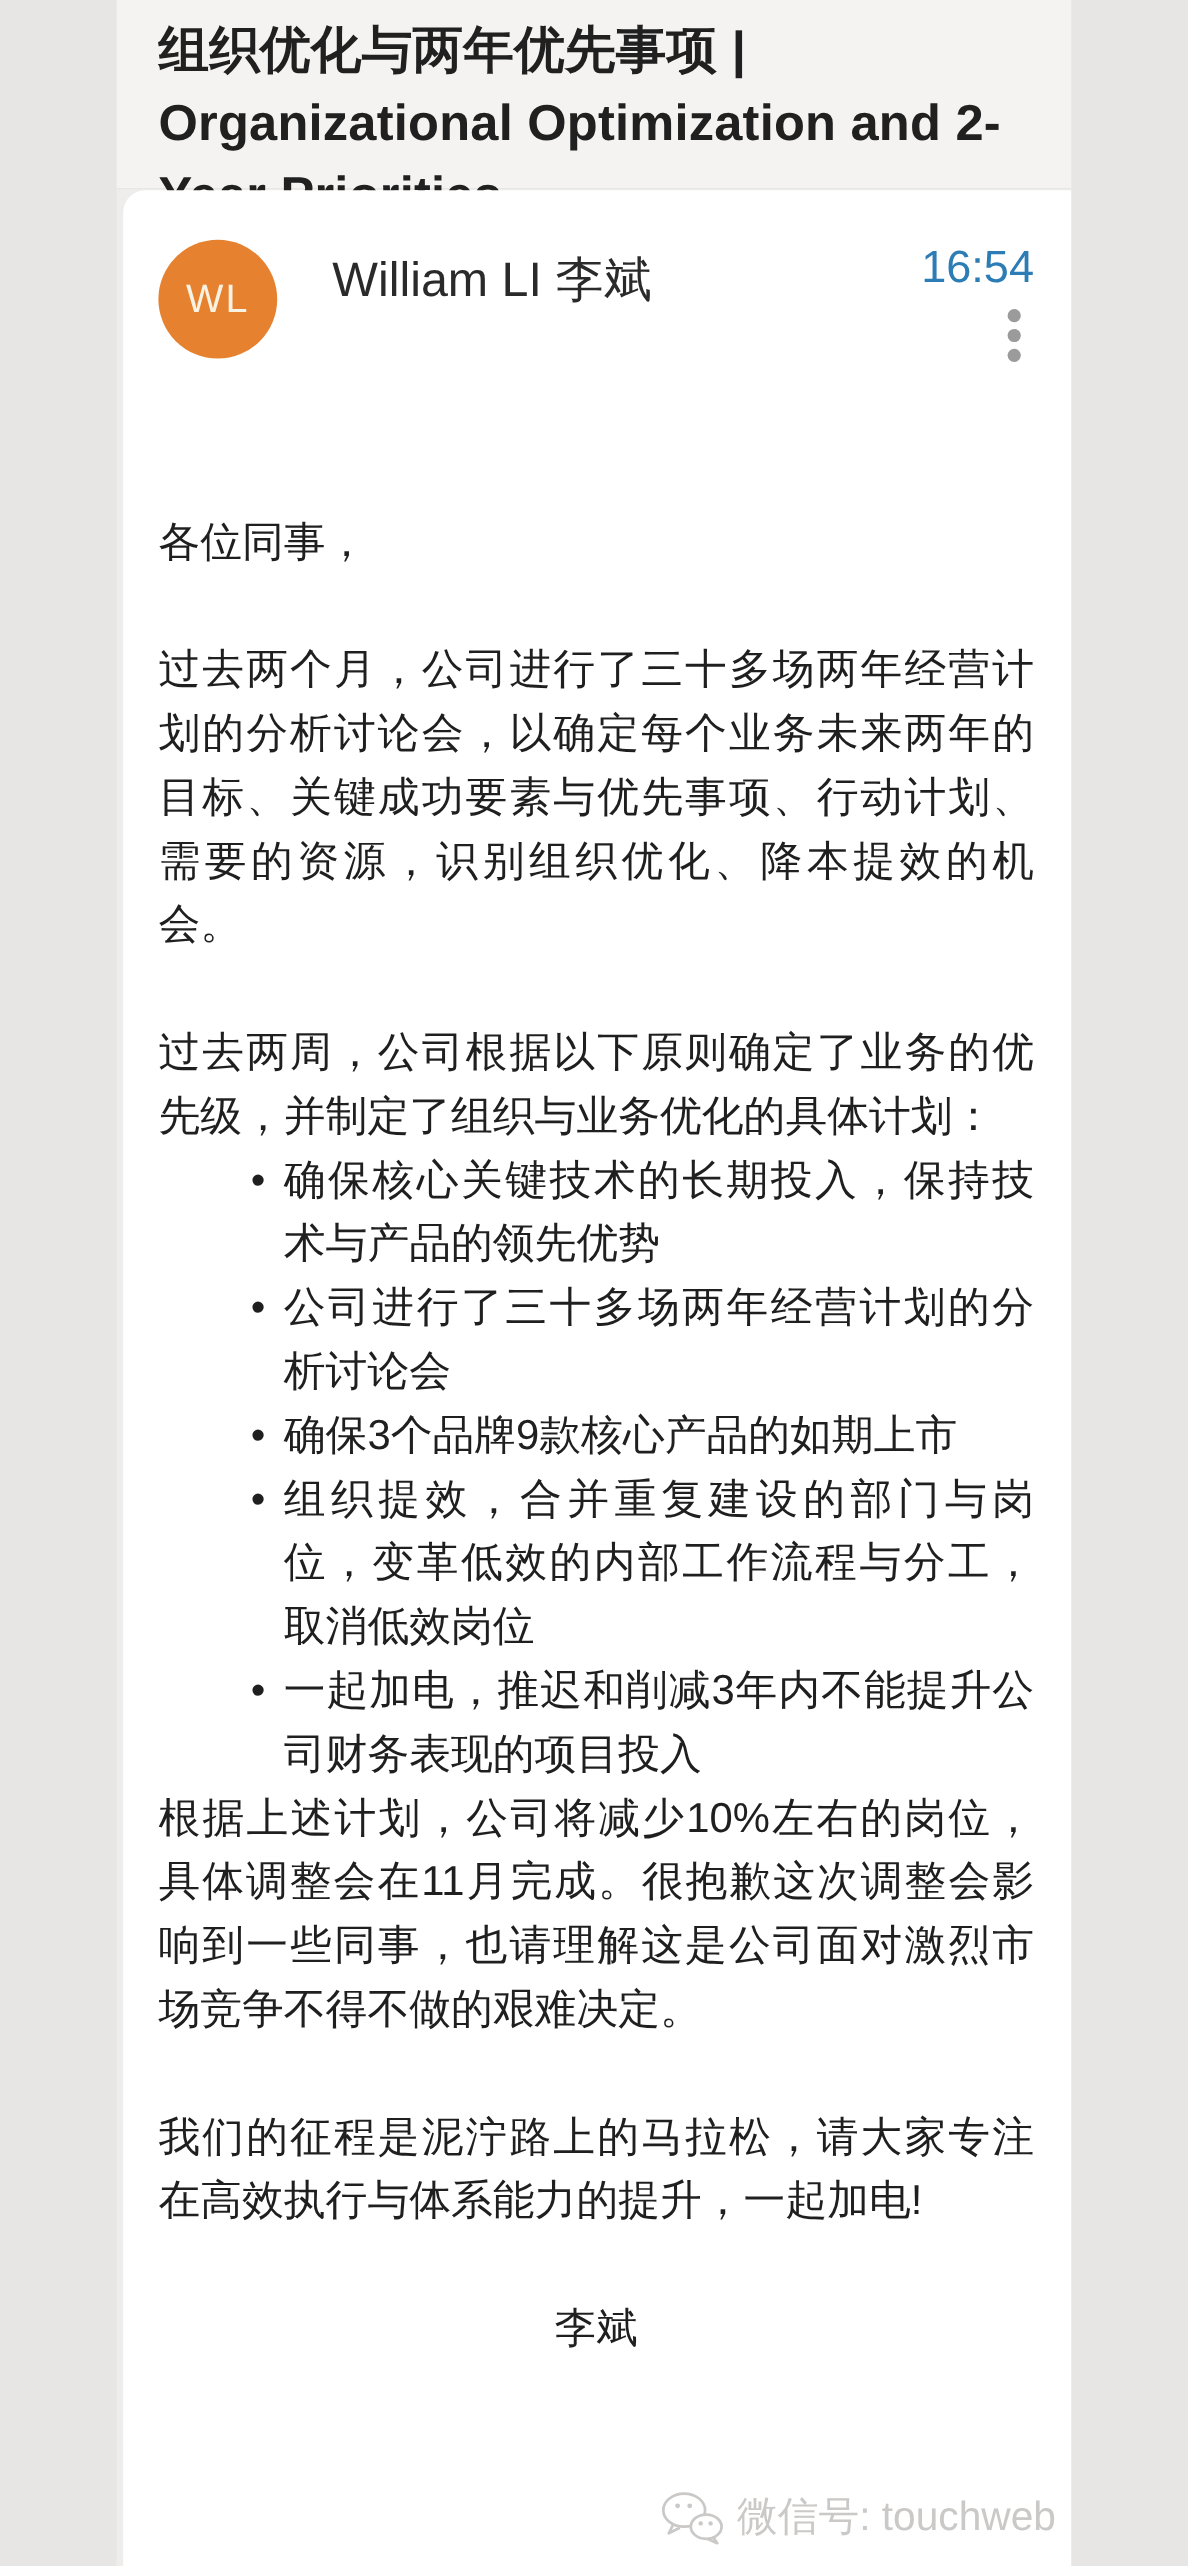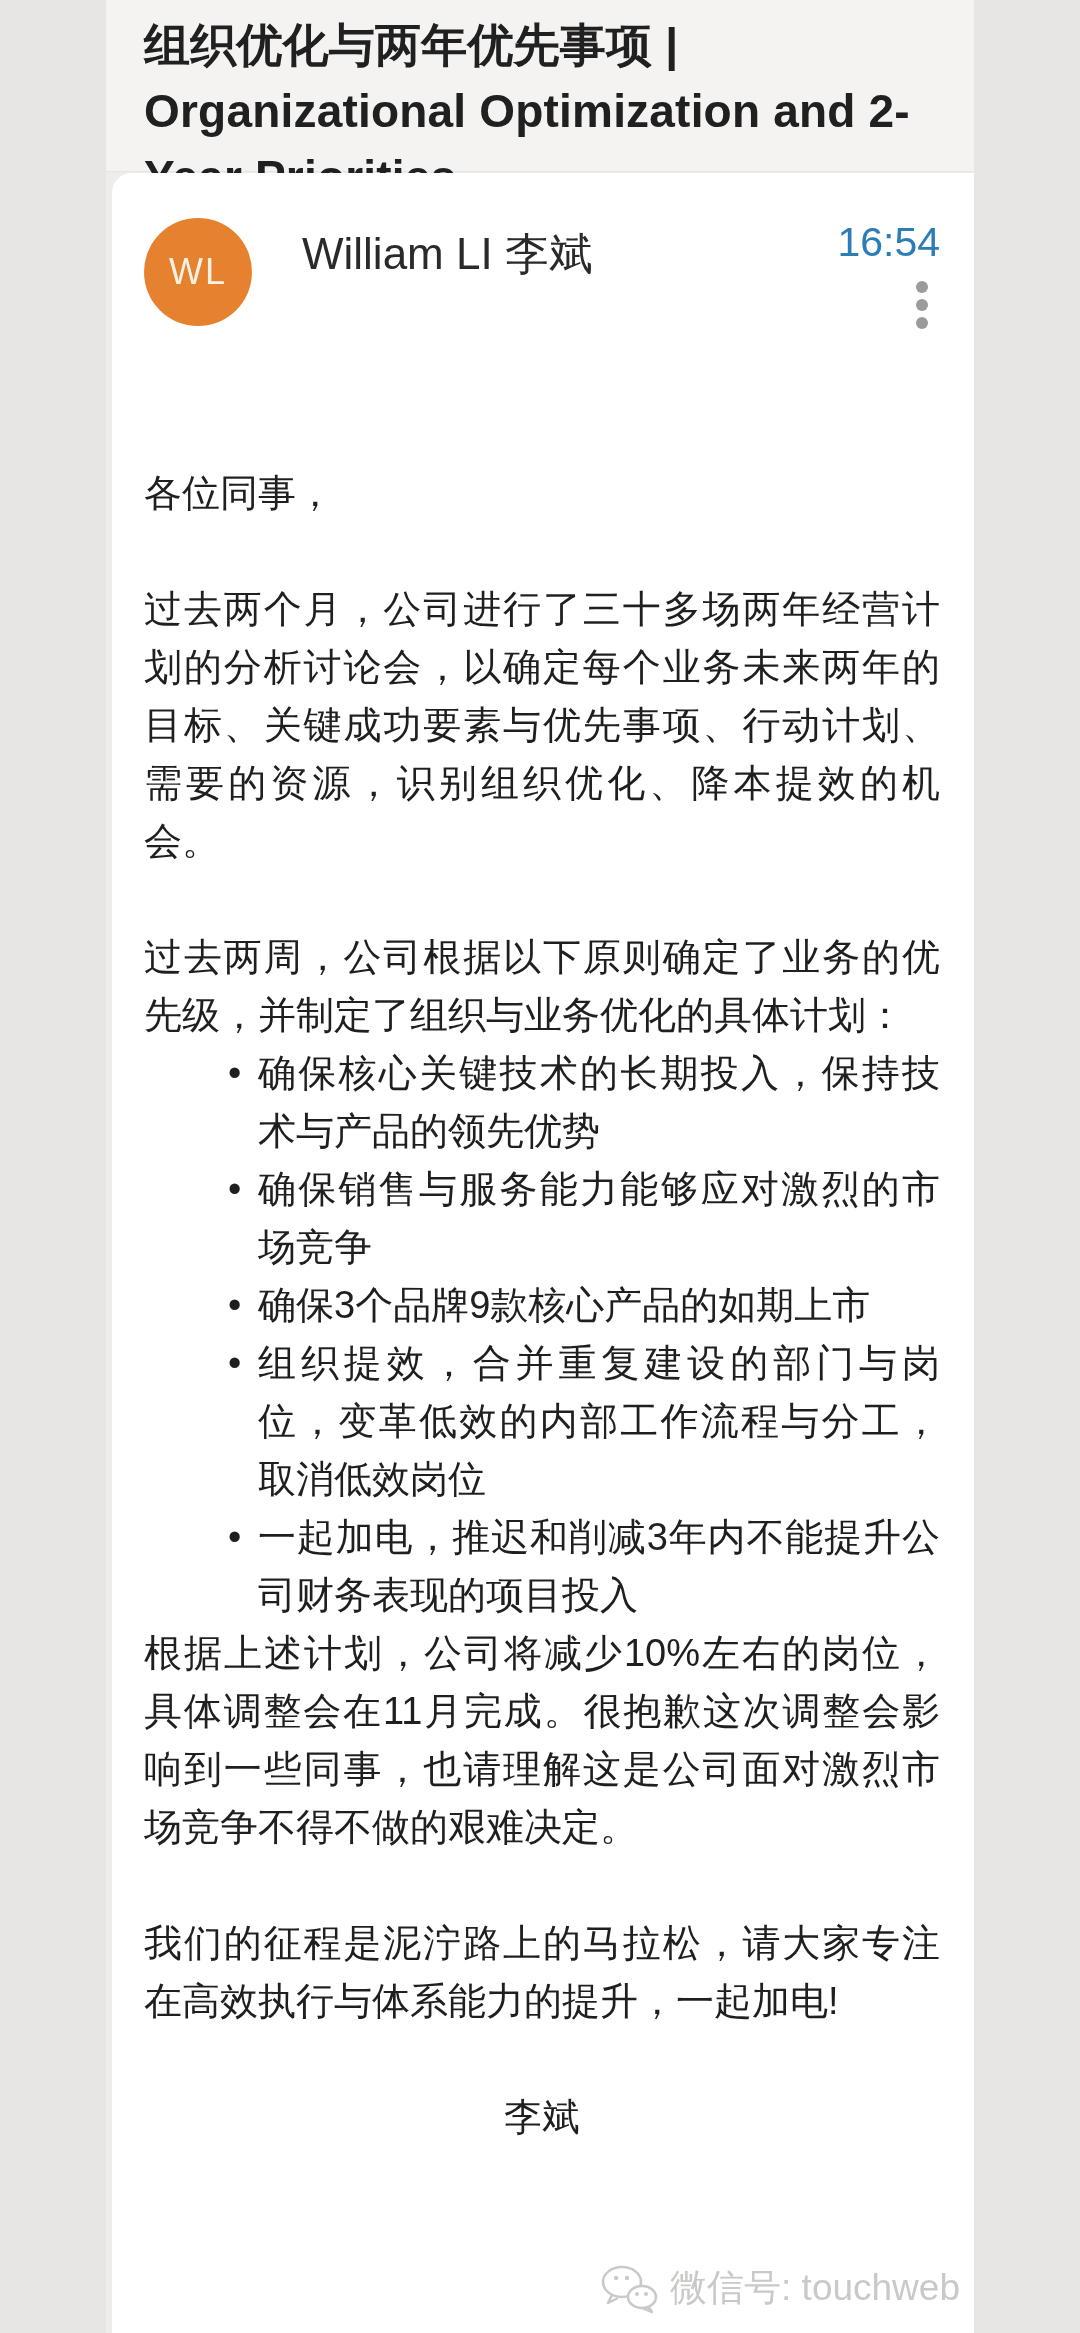--- a/index.html
+++ b/index.html
@@ -164,21 +164,21 @@
 
       <p class="tight">过去两周，公司根据以下原则确定了业务的优先级，并制定了组织与业务优化的具体计划：</p>
 
       <ul>
         <li>
           <span class="bullet">•</span>
           <span class="li-text">确保核心关键技术的长期投入，保持技术与产品的领先优势</span>
         </li>
         <li>
           <span class="bullet">•</span>
-          <span class="li-text">确保销售与服务能力能够应对激烈的市场竞争</span>
+          <span class="li-text">公司进行了三十多场两年经营计划的分析讨论会</span>
         </li>
         <li>
           <span class="bullet">•</span>
           <span class="li-text">确保3个品牌9款核心产品的如期上市</span>
         </li>
         <li>
           <span class="bullet">•</span>
           <span class="li-text">组织提效，合并重复建设的部门与岗位，变革低效的内部工作流程与分工，取消低效岗位</span>
         </li>
         <li>

